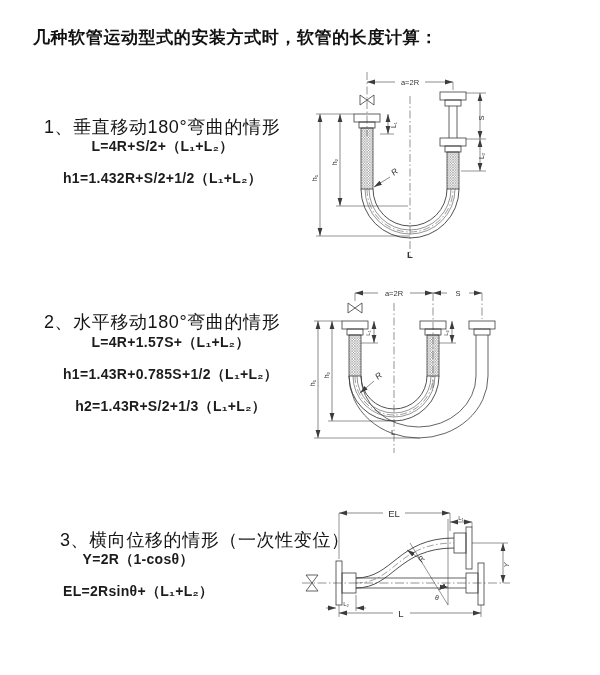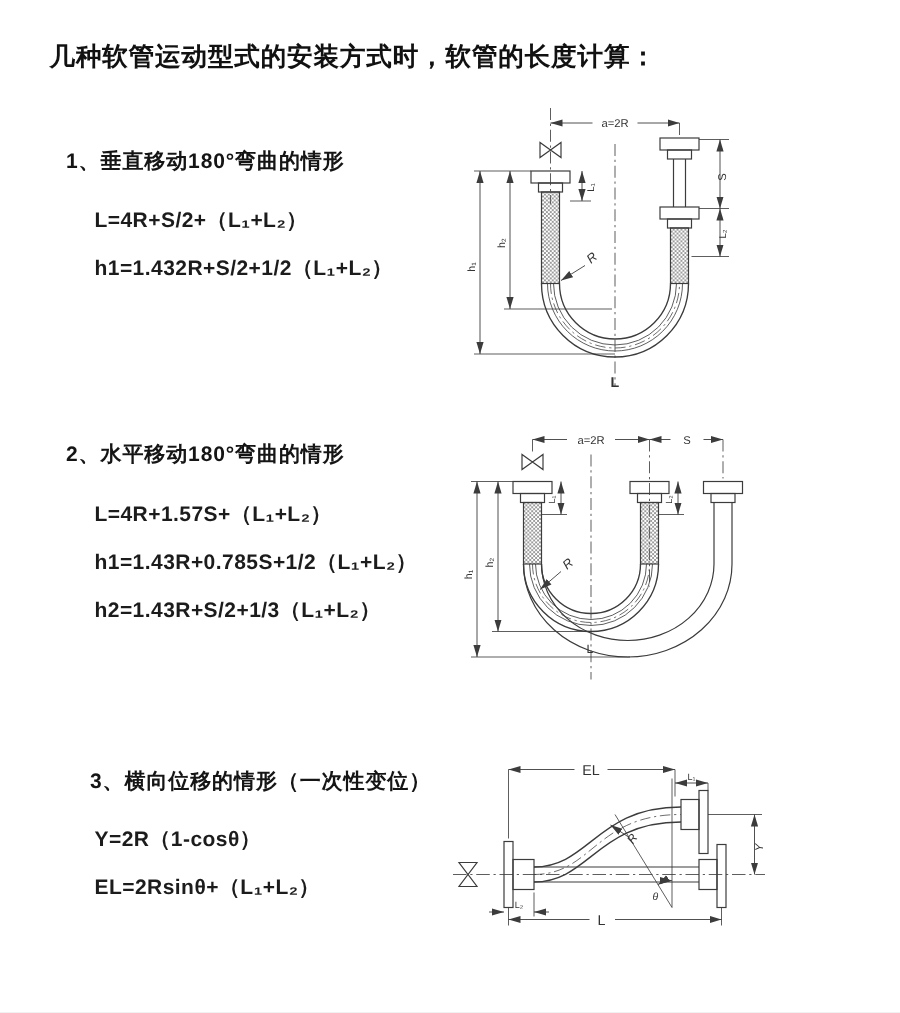--- a/index.html
+++ b/index.html
@@ -12,28 +12,29 @@
     overflow:hidden;
     margin:0 auto;
   }
   .title{
     position:absolute;left:33px;top:26px;
     font-size:17px;font-weight:bold;letter-spacing:0.6px;
     color:#111;
   }
   .sec-heading{
     position:absolute;
-    font-size:14px;font-weight:bold;letter-spacing:0.6px;color:#151515;
+    font-size:18px;font-weight:normal;letter-spacing:0.6px;color:#151515;
     white-space:nowrap;
+    margin-top:16px;
   }
   .formulas{
     position:absolute;
     font-size:14px;font-weight:600;letter-spacing:0.3px;color:#1c1c1c;
   }
-  .formulas .f{height:32px;line-height:32px;white-space:nowrap;}
+  .formulas .f{height:32px;line-height:32px;white-space:nowrap;text-align:center;}
   .dgm{position:absolute;}
   svg text{font-family:"Liberation Sans", sans-serif;fill:#333;}
 </style>
 </head>
 <body>
 
 <div class="page">
 
   <div class="title">几种软管运动型式的安装方式时，软管的长度计算：</div>
 

